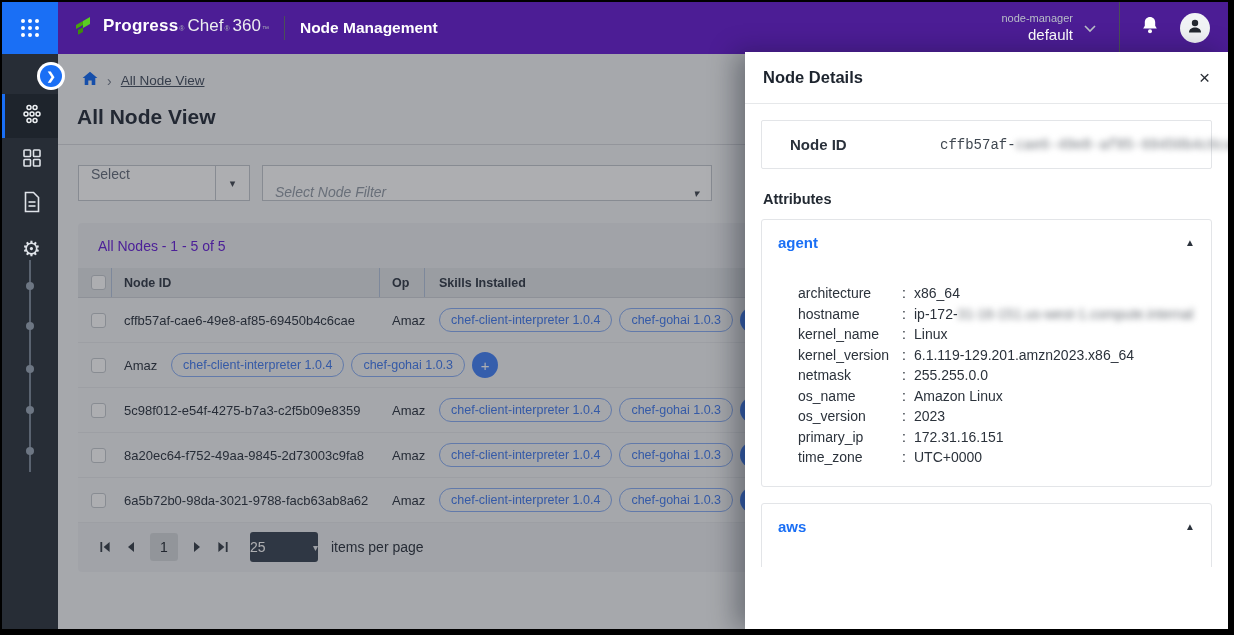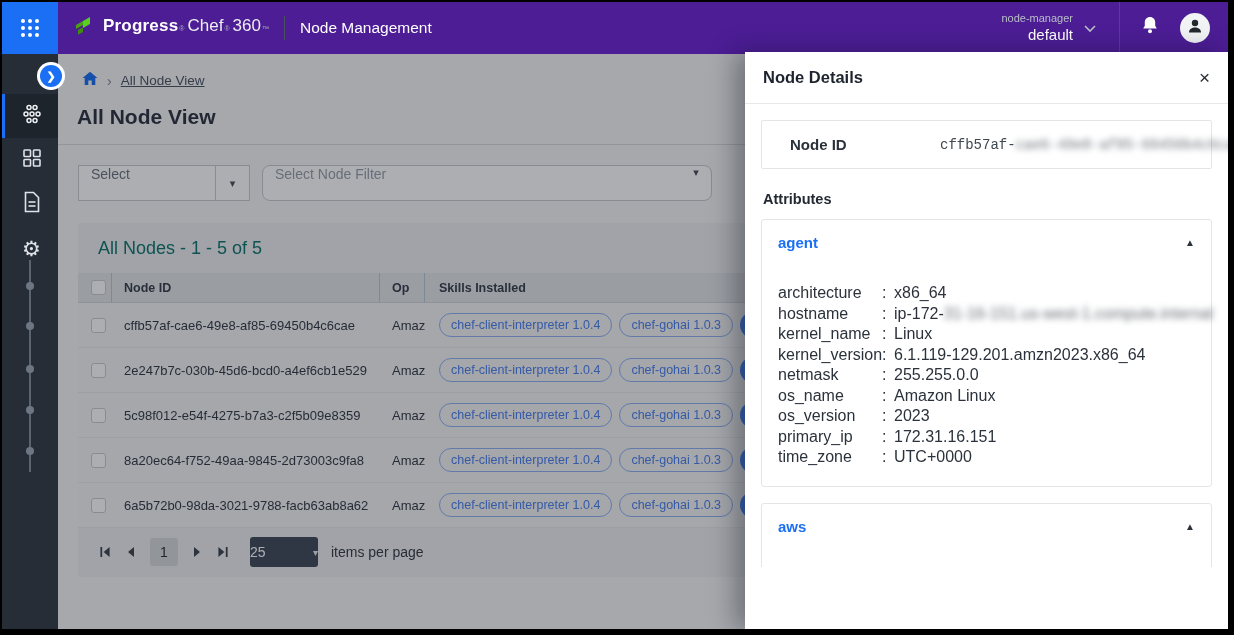--- a/index.html
+++ b/index.html
@@ -12,21 +12,21 @@
   .apps-btn { width:56px; height:52px; background:#1a6ff5; display:flex; align-items:center; justify-content:center; cursor:pointer; flex:0 0 auto; }
   .dots9 { display:grid; grid-template-columns:repeat(3,4px); grid-template-rows:repeat(3,4px); gap:3px; }
   .dots9 span { width:4px; height:4px; border-radius:50%; background:#fff; }
   .brand { display:flex; align-items:baseline; margin-left:16px; color:#fff; white-space:nowrap; }
   .brand .mark { align-self:center; margin-right:7px; }
   .brand .p { font-size:17px; font-weight:700; letter-spacing:.2px; }
   .brand .c { font-size:17px; font-weight:400; color:#eceef0; margin-left:3px; }
   .brand .n { font-size:17px; font-weight:400; color:#eceef0; margin-left:3px; }
   .brand sup { font-size:7px; color:#aab0b8; margin-left:1px; }
   .tb-divider { width:1px; height:24px; background:#4a5058; margin:0 15px; }
-  .app-title { color:#fff; font-size:15.5px; font-weight:400; }
+  .app-title { color:#fff; font-size:15.5px; font-weight:700; }
   .tb-right { margin-left:auto; display:flex; align-items:center; height:100%; }
   .tenant { text-align:right; line-height:1.25; cursor:pointer; display:flex; align-items:center;justify-content:center; }
   .tenant .txt { margin-right:10px; }
   .tenant .lbl { font-size:11px; color:#b8bec7; }
   .tenant .val { font-size:15px; color:#fff; }
   .v-sep { width:1px; height:52px; background:#4a5058; margin-left:22px; }
   .bell-btn { width:60px; display:flex; justify-content:center; cursor:pointer; }
   .avatar { width:30px; height:30px; border-radius:50%; background:#f1f3f5; display:flex; align-items:center; justify-content:center; margin-right:18px; cursor:pointer; }
 
   
@@ -43,27 +43,27 @@
   .content { position:absolute; left:56px; top:52px; right:0; bottom:0; background:#f5f6f8; z-index:1; }
   .breadcrumb { display:flex; align-items:center; padding:17px 0 0 24px; gap:9px; }
   .bc-sep { color:#7b8391; font-size:14px; }
   .bc-link { font-size:13.5px; color:#4b5565; text-decoration:underline; cursor:pointer; }
   .page-title { margin:15px 0 0 19px; font-size:21px; font-weight:700; color:#2c3440; }
   .title-rule { margin-top:15px; border-bottom:1px solid #d8dade; }
   .filters { display:flex; gap:12px; margin:20px 0 0 20px; }
   .select-dd { width:172px; height:36px; background:#fff; border:1px solid #c6cad1; border-radius:0; display:flex; align-items:flex-start; cursor:pointer; }
   .select-dd .sel-label { flex:1; padding-left:12px; font-size:14px; color:#6b7380; }
   .select-dd .arrow-box { width:34px; align-self:stretch; border-left:1px solid #c6cad1; display:flex; align-items:center; justify-content:center; color:#4a5058; font-size:11px; }
-  .combo { width:450px; height:36px; background:#fff; border:1px solid #c6cad1; border-radius:8px; display:flex; align-items:flex-start; cursor:text; }
+  .combo { width:450px; height:36px; background:#fff; border:1px solid #c6cad1; border-radius:0; display:flex; align-items:flex-end; cursor:text;font-style:italic; }
   .combo .ph { flex:1; padding-left:12px; font-size:14px; color:#98a0ab; }
   .combo .caret { width:30px; text-align:center; color:#4a5058; font-size:11px; cursor:pointer; }
 
   
   .card { margin:22px 0 0 20px; width:1136px; background:#edeff2; border-radius:4px; overflow:hidden; }
-  .card-title { padding:15px 0 14px 20px; font-size:18px; color:#0f766e; }
+  .card-title { padding:15px 0 14px 20px; font-size:14px; color:#6d28d9; }
   .thead { display:flex; align-items:center; height:30px; background:#e2e5e9; border-bottom:1px solid #d0d4d9; font-size:12.5px; font-weight:700; color:#39414d; }
   .col-check { width:34px; flex:0 0 auto; display:flex; align-items:center; }
   .col-check .cb { margin-left:13px; }
   .col-id { width:268px; flex:0 0 auto; padding-left:12px; white-space:nowrap; overflow:hidden; }
   .col-os { width:45px; flex:0 0 auto; padding-left:12px; white-space:nowrap; overflow:hidden; }
   .col-skills { flex:1; padding-left:14px; display:flex; align-items:center; overflow:hidden; white-space:nowrap; }
   .thead .col-check, .thead .col-id, .thead .col-os { border-right:1px solid #b6c6de; align-self:stretch; display:flex; align-items:center; }
   .thead .col-check { display:flex; }
   .cb { width:15px; height:15px; background:#fff; border:1px solid #c7cbd1; border-radius:3px; cursor:pointer; flex:0 0 auto; }
   .trow { display:flex; align-items:center; height:45px; background:#f3f4f6; border-bottom:1px solid #e7e9ec; font-size:13px; color:#333b46; }
@@ -88,21 +88,21 @@
   .dw-body { position:absolute; left:0; right:0; top:52px; bottom:62px; padding:16px 16px 0; overflow:hidden; }
   .nodeid-box { border:1px solid #e3e5e8; border-radius:2px; padding:15px 14px 15px 28px; display:flex; align-items:center; background:#fff; }
   .nodeid-box .lbl { width:150px; font-size:15px; font-weight:700; color:#2a313b; flex:0 0 auto; }
   .nodeid-box .val { font-size:14px; color:#3f4750; white-space:nowrap;font-family:Liberation Mono, monospace; }
   .attrs-label { margin:22px 0 12px 2px; font-size:14.5px; font-weight:700; color:#232a33; }
   .sect-card { border:1px solid #e3e5e8; border-radius:3px; padding:14px 16px 18px; margin-bottom:16px; background:#fff; }
   .sect-head { display:flex; align-items:center; justify-content:space-between; cursor:pointer; }
   .sect-name { font-size:15px; font-weight:700; color:#1a6ff5; }
   .sect-caret { font-size:10px; color:#2b323c; }
   .kv-list { margin-top:32px; }
-  .kv-row { display:flex; font-size:16px; color:#2b323b; line-height:20.5px; white-space:nowrap; }
+  .kv-row { display:flex; font-size:14px; color:#2b323b; line-height:20.5px; white-space:nowrap;margin-left:20px; }
   .kv-key { width:104px; flex:0 0 auto; }
   .kv-colon { width:12px; flex:0 0 auto; }
   .redact { filter:blur(3px); color:#6b7077; }
   .dw-foot { position:absolute; left:0; right:0; bottom:0; height:62px; background:#fff; border-top:1px solid #e6e8ea; display:flex; align-items:center; justify-content:flex-end; padding-right:16px; }
   .close-btn { min-width:62px; height:31px; background:#2268f2; border:none; border-radius:4px; color:#fff; font-size:14px; font-weight:700; cursor:pointer; font-family:"Liberation Sans",sans-serif; padding:0 14px; }
 </style>
 </head>
 <body>
 
 <div class="frame">
@@ -264,21 +264,20 @@
         <div class="col-skills">
           <span class="pill">chef-client-interpreter 1.0.4</span>
           <span class="pill">chef-gohai 1.0.3</span>
           <span class="plus-badge">+</span>
         </div>
       </div>
       <div class="trow">
         <div class="col-check">
               <span class="cb"></span>
             </div>
-        <div class="col-id">2e247b7c-030b-45d6-bcd0-a4ef6cb1e529</div>
         <div class="col-os">Amazon</div>
         <div class="col-skills">
           <span class="pill">chef-client-interpreter 1.0.4</span>
           <span class="pill">chef-gohai 1.0.3</span>
           <span class="plus-badge">+</span>
         </div>
       </div>
       <div class="trow">
         <div class="col-check">
               <span class="cb"></span>

